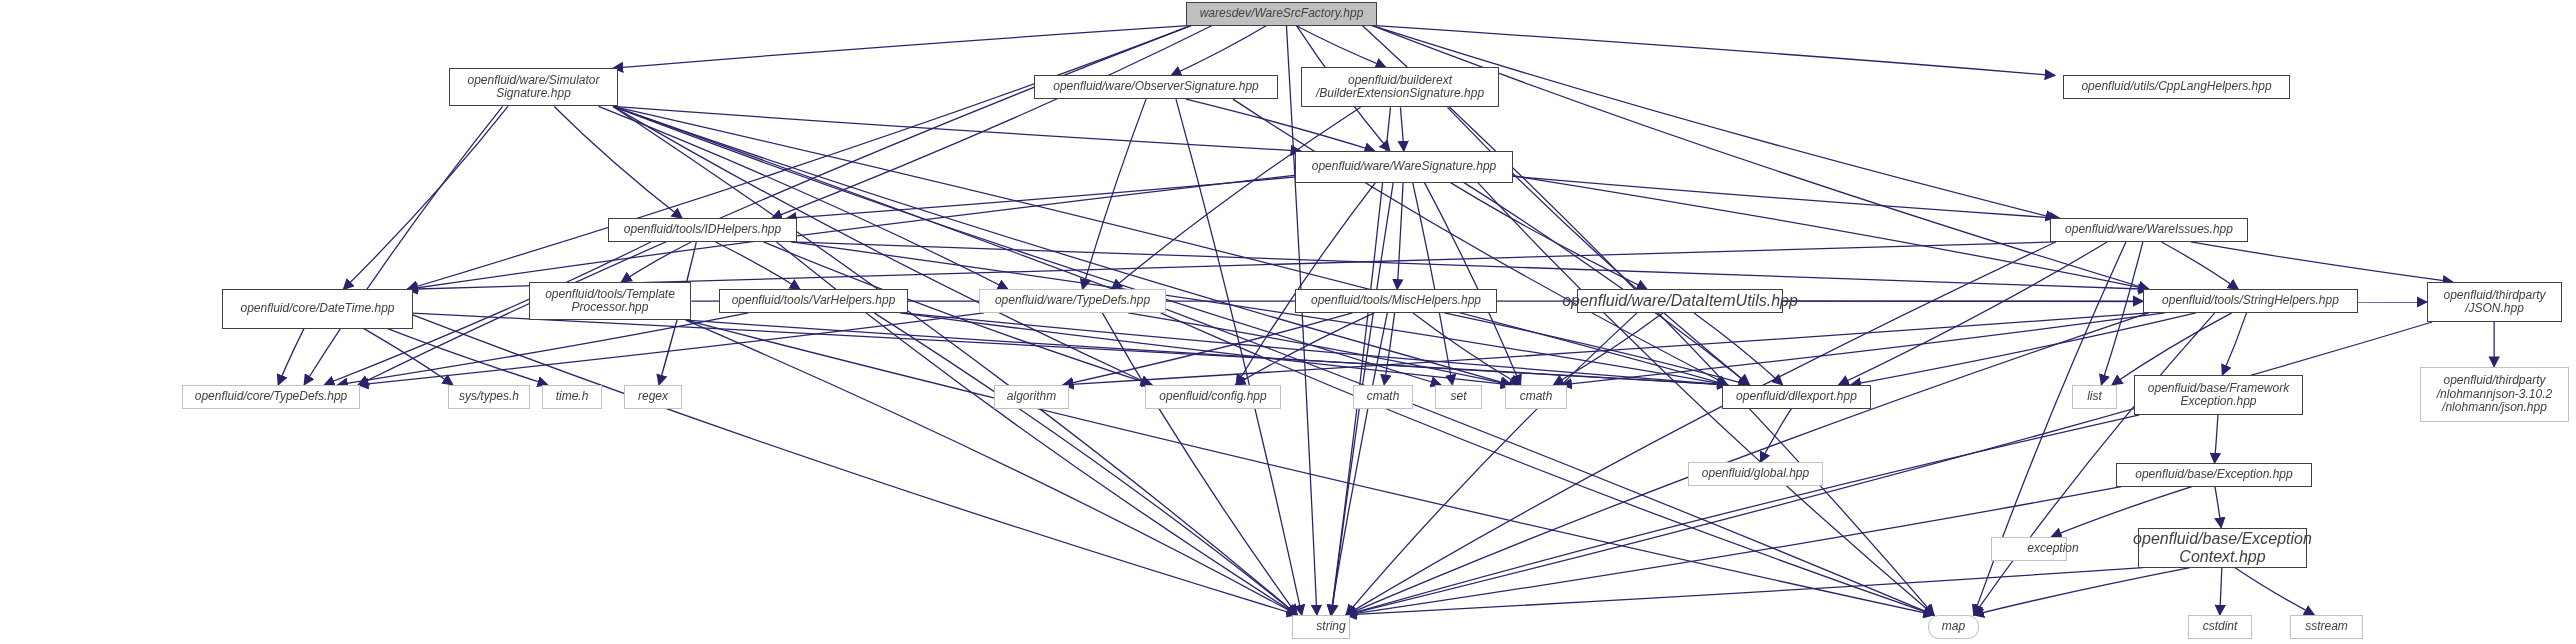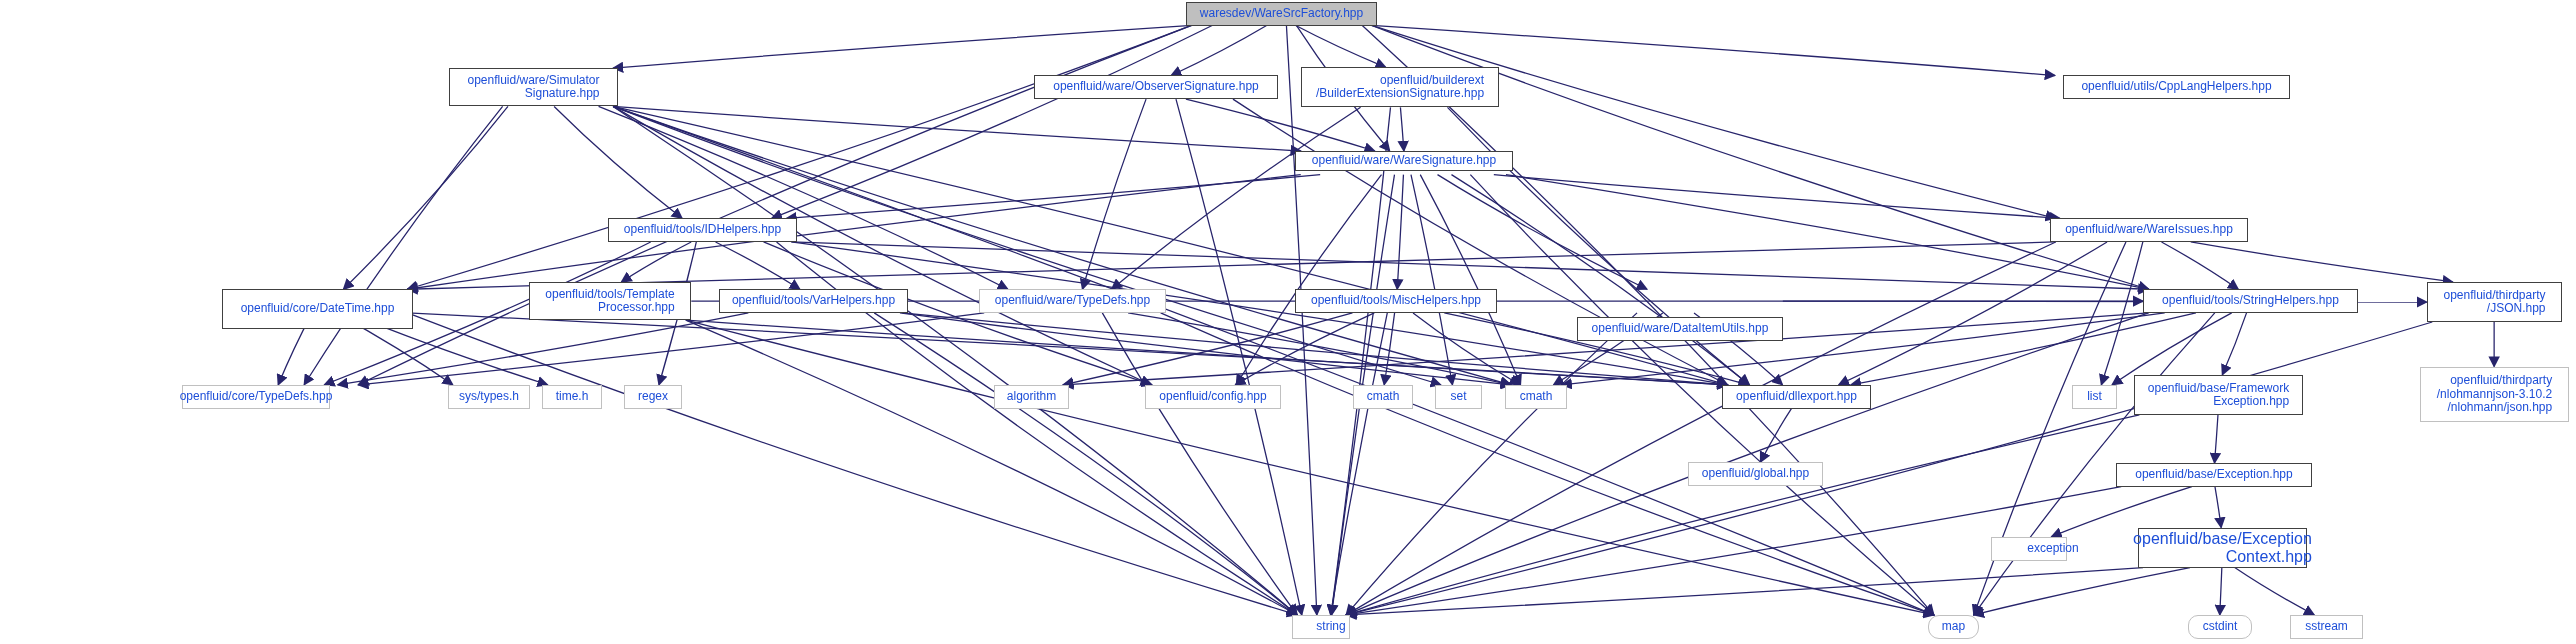--- a/index.html
+++ b/index.html
@@ -1,19 +1,19 @@
 <!DOCTYPE html>
 <html style="font-size:14.6px"><head>
 <meta charset="utf-8">
 <style>
   html,body{margin:0;padding:0;background:#ffffff;}
   body{font-family:"Liberation Sans",sans-serif;}
   #graph-wrap{position:relative;width:2576px;height:644px;background:#fff;overflow:hidden;}
   svg#edges{position:absolute;left:0;top:0;width:2576px;height:644px;}
-  .node{position:absolute;box-sizing:border-box;display:flex;align-items:center;justify-content:center;text-align:right;background:#ffffff;border:0.9px solid #c0c0c0;color:#1d4ed8;line-height:1.12;white-space:pre-line;}
+  .node{position:absolute;box-sizing:border-box;display:flex;align-items:center;justify-content:center;text-align:center;background:#ffffff;border:0.9px solid #c0c0c0;color:#404040;line-height:1.12;white-space:pre-line;font-style:italic;}
   .node.hdr{background:#bfbfbf;border:0.9px solid #404040;}
   .node.strong{border:0.9px solid #404040;}
   .node .lbl{display:block;padding:0 3.6px;}
 </style>
 </head>
 <body>
 
 <div id="graph-wrap">
   <svg id="edges" viewBox="0 0 2832 708">
     <defs>
@@ -129,34 +129,34 @@
       </g>
   </svg>
   <div id="node-layer">
       <div class="node hdr" style="left: 1186px; top: 1.8px; width: 191px; height: 24px; font-size: 12px;"><span class="lbl">waresdev/WareSrcFactory.hpp</span></div>
       <div class="node strong" style="left: 449px; top: 68px; width: 169px; height: 38px; font-size: 12px;"><span class="lbl">openfluid/ware/Simulator
 Signature.hpp</span></div>
       <div class="node strong" style="left: 1034px; top: 75px; width: 244px; height: 24px; font-size: 12px;"><span class="lbl">openfluid/ware/ObserverSignature.hpp</span></div>
       <div class="node strong" style="left: 1301px; top: 67px; width: 198px; height: 40px; font-size: 12px;"><span class="lbl">openfluid/builderext
 /BuilderExtensionSignature.hpp</span></div>
       <div class="node strong" style="left: 2047px; top: 75px; width: 227px; height: 24px; font-size: 12px; margin-left: 16px;"><span class="lbl">openfluid/utils/CppLangHelpers.hpp</span></div>
-      <div class="node strong" style="left: 1295px; top: 151px; width: 218px; height: 20px; font-size: 12px;"><span class="lbl">openfluid/ware/WareSignature.hpp</span></div>
+      <div class="node strong" style="left: 1295px; top: 151px; width: 218px; height: 32px; font-size: 12px;"><span class="lbl">openfluid/ware/WareSignature.hpp</span></div>
       <div class="node strong" style="left: 608px; top: 218px; width: 189px; height: 24px; font-size: 12px;"><span class="lbl">openfluid/tools/IDHelpers.hpp</span></div>
       <div class="node strong" style="left: 2050px; top: 218px; width: 198px; height: 24px; font-size: 12px;"><span class="lbl">openfluid/ware/WareIssues.hpp</span></div>
       <div class="node strong" style="left: 222px; top: 289px; width: 191px; height: 40px; font-size: 12px;"><span class="lbl">openfluid/core/DateTime.hpp</span></div>
       <div class="node strong" style="left: 529px; top: 282px; width: 162px; height: 38px; font-size: 12px;"><span class="lbl">openfluid/tools/Template
 Processor.hpp</span></div>
       <div class="node strong" style="left: 719px; top: 289px; width: 189px; height: 24px; font-size: 12px;"><span class="lbl">openfluid/tools/VarHelpers.hpp</span></div>
       <div class="node " style="left: 979px; top: 289px; width: 187px; height: 24px; font-size: 12px;"><span class="lbl">openfluid/ware/TypeDefs.hpp</span></div>
       <div class="node strong" style="left: 1295px; top: 289px; width: 202px; height: 24px; font-size: 12px;"><span class="lbl">openfluid/tools/MiscHelpers.hpp</span></div>
-      <div class="node strong" style="left: 1577px; top: 289px; width: 206px; height: 24px; font-size: 12px; margin-top: 28px;"><span class="lbl">openfluid/ware/DataItemUtils.hpp</span></div>
+      <div class="node strong" style="left: 1577px; top: 289px; width: 206px; height: 24px; font-size: 16px;"><span class="lbl">openfluid/ware/DataItemUtils.hpp</span></div>
       <div class="node strong" style="left: 2143px; top: 289px; width: 215px; height: 24px; font-size: 12px;"><span class="lbl">openfluid/tools/StringHelpers.hpp</span></div>
       <div class="node strong" style="left: 2427px; top: 282px; width: 135px; height: 40px; font-size: 12px;"><span class="lbl">openfluid/thirdparty
 /JSON.hpp</span></div>
-      <div class="node " style="left: 182px; top: 385px; width: 148px; height: 24px; font-size: 12px;"><span class="lbl">openfluid/core/TypeDefs.hpp</span></div>
+      <div class="node " style="left: 182px; top: 385px; width: 178px; height: 24px; font-size: 12px;"><span class="lbl">openfluid/core/TypeDefs.hpp</span></div>
       <div class="node " style="left: 430px; top: 385px; width: 82px; height: 24px; font-size: 12px; margin-left: 18px;"><span class="lbl">sys/types.h</span></div>
       <div class="node " style="left: 542px; top: 385px; width: 60px; height: 24px; font-size: 12px;"><span class="lbl">time.h</span></div>
       <div class="node " style="left: 624px; top: 385px; width: 58px; height: 24px; font-size: 12px;"><span class="lbl">regex</span></div>
       <div class="node " style="left: 994px; top: 385px; width: 75px; height: 24px; font-size: 12px;"><span class="lbl">algorithm</span></div>
       <div class="node " style="left: 1145px; top: 385px; width: 136px; height: 24px; font-size: 12px;"><span class="lbl">openfluid/config.hpp</span></div>
       <div class="node " style="left: 1353px; top: 385px; width: 60px; height: 24px; font-size: 12px;"><span class="lbl">cmath</span></div>
       <div class="node " style="left: 1435px; top: 385px; width: 47px; height: 24px; font-size: 12px;"><span class="lbl">set</span></div>
       <div class="node " style="left: 1505px; top: 385px; width: 62px; height: 24px; font-size: 12px;"><span class="lbl">cmath</span></div>
       <div class="node strong" style="left: 1722px; top: 385px; width: 149px; height: 24px; font-size: 12px;"><span class="lbl">openfluid/dllexport.hpp</span></div>
       <div class="node " style="left: 2072px; top: 385px; width: 45px; height: 24px; font-size: 12px;"><span class="lbl">list</span></div>
@@ -165,17 +165,17 @@
       <div class="node " style="left: 2420px; top: 367px; width: 149px; height: 55px; font-size: 12px;"><span class="lbl">openfluid/thirdparty
 /nlohmannjson-3.10.2
 /nlohmann/json.hpp</span></div>
       <div class="node " style="left: 1688px; top: 462px; width: 135px; height: 24px; font-size: 12px;"><span class="lbl">openfluid/global.hpp</span></div>
       <div class="node strong" style="left: 2116px; top: 463px; width: 196px; height: 24px; font-size: 12px;"><span class="lbl">openfluid/base/Exception.hpp</span></div>
       <div class="node " style="left: 1991px; top: 537px; width: 76px; height: 24px; font-size: 12px; padding-left: 48px;"><span class="lbl">exception</span></div>
       <div class="node strong" style="left: 2138px; top: 528px; width: 169px; height: 40px; font-size: 16px;"><span class="lbl">openfluid/base/Exception
 Context.hpp</span></div>
       <div class="node " style="left: 1292px; top: 615px; width: 58px; height: 24px; font-size: 12px; padding-left: 20px;"><span class="lbl">string</span></div>
       <div class="node " style="left: 1928px; top: 615px; width: 51px; height: 24px; font-size: 12px; border-radius: 11px;"><span class="lbl">map</span></div>
-      <div class="node " style="left: 2188px; top: 615px; width: 64px; height: 24px; font-size: 12px; border-radius: 10px;"><span class="lbl">cstdint</span></div>
+      <div class="node " style="left: 2188px; top: 615px; width: 64px; height: 24px; font-size: 12px;"><span class="lbl">cstdint</span></div>
       <div class="node " style="left: 2290px; top: 615px; width: 73px; height: 24px; font-size: 12px;"><span class="lbl">sstream</span></div>
     </div>
 </div>
 
 
 </body></html>

